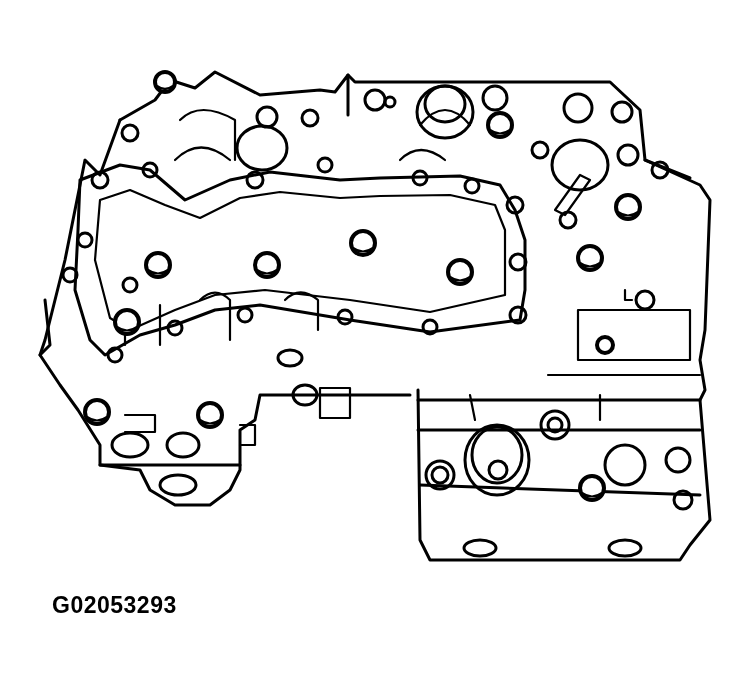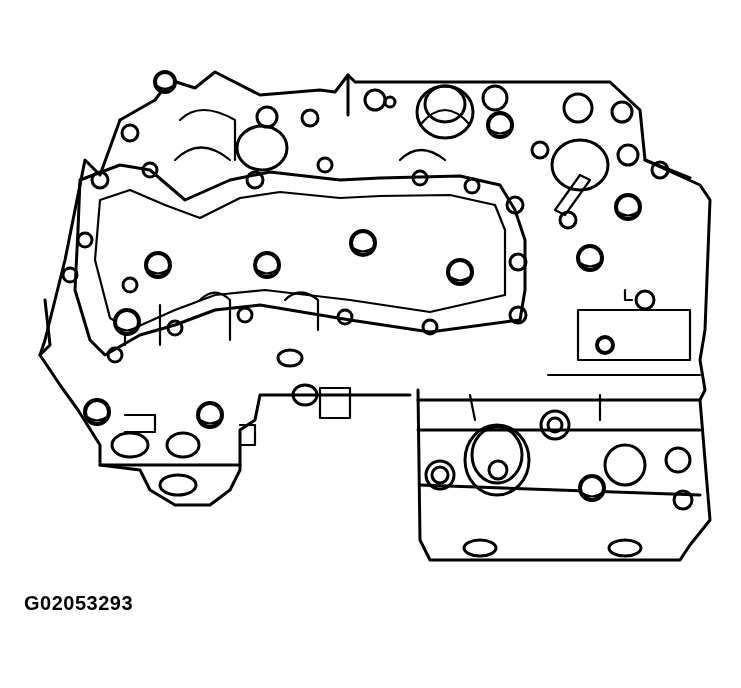--- a/index.html
+++ b/index.html
@@ -4,23 +4,23 @@
   <style>
     html, body { margin: 0; padding: 0; background: #ffffff; }
     body { width: 741px; height: 688px; position: relative; overflow: hidden; }
     #figure { position: absolute; left: 0; top: 0; width: 741px; height: 688px; }
     #figure svg { width: 741px; height: 688px; display: block; }
     .ln { fill: none; stroke: #000; stroke-width: 3; stroke-linejoin: round; stroke-linecap: round; }
     .ln2 { fill: none; stroke: #000; stroke-width: 2.2; stroke-linejoin: round; stroke-linecap: round; }
     .bolt-outer { fill: #fff; stroke: #000; stroke-width: 4; }
     .bolt-inner { fill: none; stroke: #000; stroke-width: 2.2; }
     #caption {
-      position: absolute; left: 24px; top: 592px;
+      position: absolute; left: 52px; top: 592px;
       font-family: "Liberation Sans", sans-serif; font-weight: bold;
-      font-size: 20px; color: #000; letter-spacing: 0.5px;
+      font-size: 23px; color: #000; letter-spacing: 0.5px;
     }
   </style>
 </head>
 <body>
 
 <div id="figure">
   <svg viewBox="0 0 741 688" xmlns="http://www.w3.org/2000/svg">
 
     <g>
       <path class="ln" d="M120,120 L155,100 L170,80 L195,88 L215,72 L260,95 L320,90 L335,92 L348,75 L348,115"></path>

